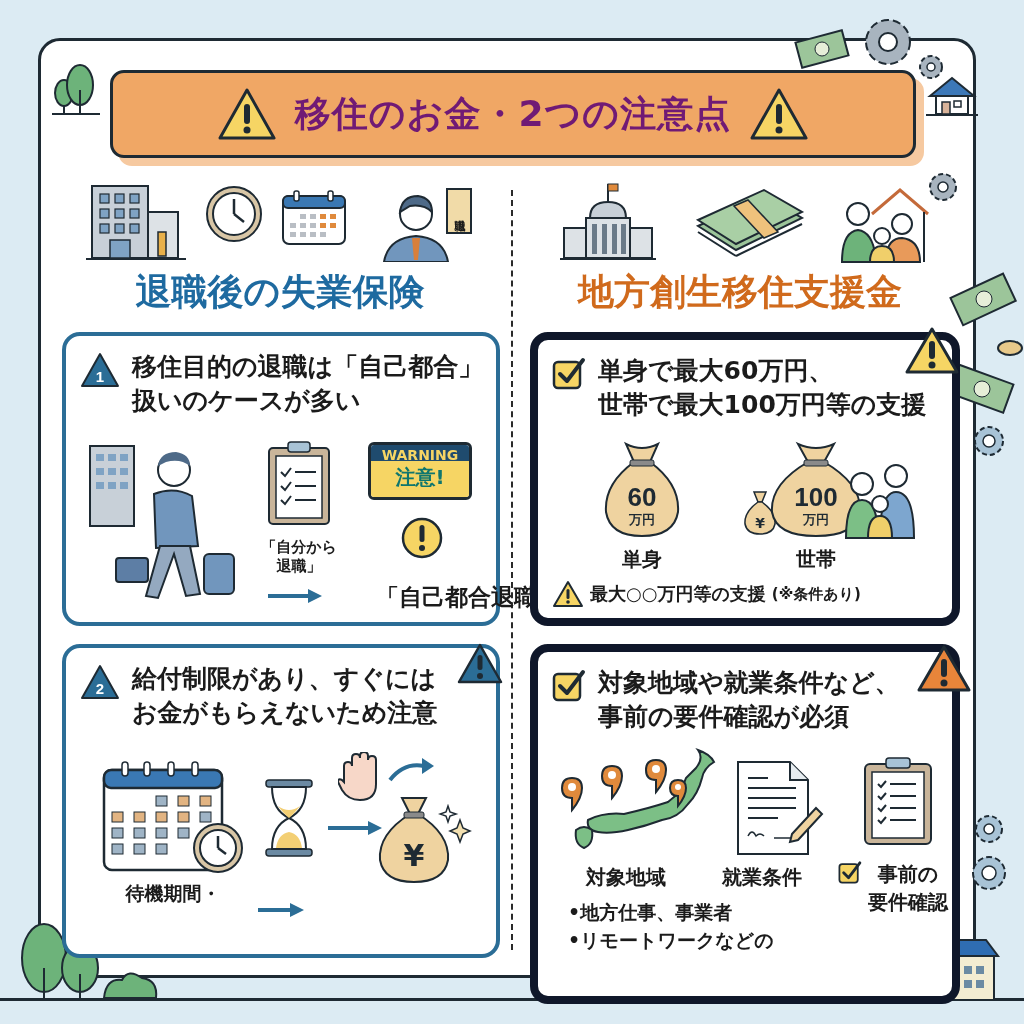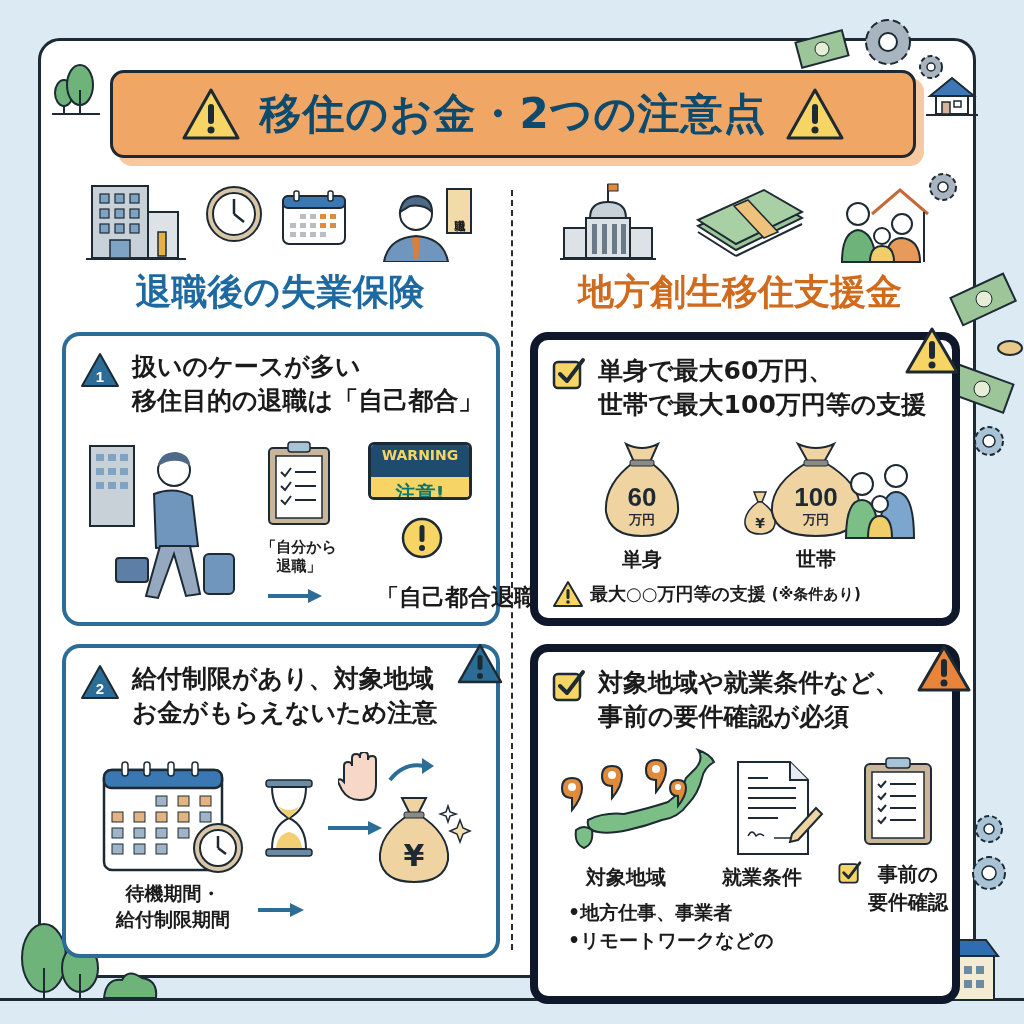--- a/index.html
+++ b/index.html
@@ -16,21 +16,21 @@
   }
   .ground-line { position: absolute; left: 0; top: 998px; width: 1024px; height: 3px; background: #1e2a33; }
 
   
   .title-banner {
     position: absolute; left: 110px; top: 70px; width: 806px; height: 88px;
     background: #f0a765; border: 3px solid #1e2a33; border-radius: 14px;
     box-shadow: 8px 8px 0 #f6c9a0;
     display: flex; align-items: center; justify-content: center; gap: 18px;
   }
-  .title-text { font-size: 42px; font-weight: bold; color: #0c4a6e; letter-spacing: 1px; }
+  .title-text { font-size: 36px; font-weight: bold; color: #701a75; letter-spacing: 1px; }
   .warn-tri { width: 60px; height: 54px; flex: none; }
 
   
   .section-title { position: absolute; font-size: 36px; font-weight: bold; text-align: center; }
   .section-title.blue { left: 60px; width: 440px; top: 268px; color: #1e6aa0; text-align: center; }
   .section-title.orange { left: 530px; width: 420px; top: 268px; color: #d06a1c; }
 
   .divider { position: absolute; left: 511px; top: 190px; width: 0; height: 760px; border-left: 2px dashed #2a2a2a; }
 
   
@@ -253,22 +253,22 @@
 
 <div class="section-title orange">地方創生移住支援金</div>
 
 <div class="card blue c1">
   <div class="card-head">
     <svg class="badge-tri" viewBox="0 0 40 36">
       <polygon points="20,2 38,34 2,34" fill="#2b6d96" stroke="#1e2a33" stroke-width="2" stroke-linejoin="round"></polygon>
       <text x="20" y="30" font-size="15" font-weight="bold" fill="#fff" text-anchor="middle" font-family="Liberation Sans, sans-serif">1</text>
     </svg>
     <div class="txt">
+      <div>移住目的の退職は「自己都合」</div>
       <div>扱いのケースが多い</div>
-      <div>移住目的の退職は「自己都合」</div>
     </div>
   </div>
   <svg class="deco" style="left:20px;top:100px" width="170" height="170" viewBox="0 0 170 170">
     <rect x="4" y="10" width="44" height="80" fill="#c8d0d8" stroke="#1e2a33" stroke-width="2"></rect>
     <g fill="#7fa3c4">
         <rect x="10" y="18" width="8" height="7"></rect>
         <rect x="22" y="18" width="8" height="7"></rect>
         <rect x="34" y="18" width="8" height="7"></rect>
         <rect x="10" y="32" width="8" height="7"></rect>
         <rect x="22" y="32" width="8" height="7"></rect>
@@ -295,21 +295,21 @@
         <line x1="29" y1="46" x2="50" y2="46"></line>
         <polyline points="15,60 19,64 25,56"></polyline>
         <line x1="29" y1="60" x2="50" y2="60"></line>
       </g>
   </svg>
   <div class="lbl" style="left:188px;top:202px;font-size:15px;line-height:19px;width:90px;">
     <div>「自分から</div>
     <div>退職」</div>
   </div>
   <div class="deco" style="left:302px;top:106px;width:104px;height:58px;border:3px solid #1e2a33;border-radius:6px;overflow:hidden;">
-    <div style="background:#1f4b6e;color:#f6d564;font-size:14px;font-weight:bold;text-align:center;height:32px;line-height:20px;">WARNING</div>
+    <div style="background:#1f4b6e;color:#f6d564;font-size:14px;font-weight:bold;text-align:center;height:16px;line-height:20px;">WARNING</div>
     <div style="background:#f6d564;color:#0f766e;font-size:20px;font-weight:bold;text-align:center;height:44px;line-height:32px;">注意!</div>
   </div>
   <svg class="deco" style="left:334px;top:180px" width="44" height="44" viewBox="0 0 44 44">
     <circle cx="22" cy="22" r="19" fill="#f6d564" stroke="#1e2a33" stroke-width="2.5"></circle>
     <rect x="19.5" y="9" width="5" height="17" rx="2.5" fill="#1e2a33"></rect>
       <circle cx="22" cy="32" r="3" fill="#1e2a33"></circle>
   </svg>
   <svg class="deco" style="left:202px;top:252px" width="56" height="16" viewBox="0 0 56 16">
     <rect x="0" y="6" width="42" height="4" fill="#2b6d96"></rect>
       <polygon points="40,1 54,8 40,15" fill="#2b6d96"></polygon>
@@ -317,21 +317,21 @@
   <div class="lbl" style="left:262px;top:246px;font-size:23px;margin-left:48px;">「自己都合退職」</div>
 </div>
 
 <div class="card blue c2">
   <div class="card-head">
     <svg class="badge-tri" viewBox="0 0 40 36">
       <polygon points="20,2 38,34 2,34" fill="#2b6d96" stroke="#1e2a33" stroke-width="2" stroke-linejoin="round"></polygon>
       <text x="20" y="30" font-size="15" font-weight="bold" fill="#fff" text-anchor="middle" font-family="Liberation Sans, sans-serif">2</text>
     </svg>
     <div class="txt">
-      <div>給付制限があり、対象地域</div>
+      <div>給付制限があり、すぐには</div>
       <div>お金がもらえないため注意</div>
     </div>
   </div>
   <svg class="deco" style="left:34px;top:112px" width="150" height="120" viewBox="0 0 150 120">
     <rect x="4" y="10" width="118" height="100" rx="8" fill="#fff" stroke="#1e2a33" stroke-width="2.5"></rect>
     <rect x="4" y="10" width="118" height="18" rx="7" fill="#3a78b3" stroke="#1e2a33" stroke-width="2.5"></rect>
     <g fill="#fff" stroke="#1e2a33" stroke-width="1.5">
         <rect x="22" y="2" width="6" height="14" rx="3"></rect>
         <rect x="44" y="2" width="6" height="14" rx="3"></rect>
         <rect x="68" y="2" width="6" height="14" rx="3"></rect>
@@ -385,21 +385,20 @@
     <path d="M38 20 Q6 40 8 66 Q12 88 42 88 Q72 88 76 66 Q78 40 46 20 Z" fill="#efd3a0" stroke="#1e2a33" stroke-width="2"></path>
     <rect x="32" y="18" width="20" height="6" rx="2" fill="#8a8a8a" stroke="#1e2a33" stroke-width="1"></rect>
     <text x="42" y="72" font-size="30" font-weight="bold" fill="#1e2a33" text-anchor="middle" font-family="DejaVu Sans, sans-serif">¥</text>
   </svg>
   <svg class="deco" style="left:372px;top:156px" width="34" height="40" viewBox="0 0 34 40">
     <path d="M10 2 L12 8 L18 10 L12 12 L10 18 L8 12 L2 10 L8 8 Z" fill="#fff" stroke="#1e2a33" stroke-width="1.5"></path>
     <path d="M22 16 L25 24 L32 27 L25 30 L22 38 L19 30 L12 27 L19 24 Z" fill="#f3e0b0" stroke="#1e2a33" stroke-width="1.5"></path>
   </svg>
   <div class="lbl" style="left:22px;top:232px;font-size:19px;line-height:26px;width:170px;">
     <div>待機期間・</div>
-    <div>給付制限期間</div>
   </div>
   <svg class="deco" style="left:192px;top:254px" width="48" height="16" viewBox="0 0 48 16">
     <rect x="0" y="6" width="34" height="4" fill="#2b6d96"></rect>
       <polygon points="32,1 46,8 32,15" fill="#2b6d96"></polygon>
   </svg>
 </div>
 <svg class="deco" style="left:456px;top:642px" width="48" height="44" viewBox="0 0 48 44">
   <polygon points="24,3 45,40 3,40" fill="#2b6d96" stroke="#1e2a33" stroke-width="2.5" stroke-linejoin="round"></polygon>
   <rect x="21.5" y="13" width="5" height="15" rx="2.5" fill="#1e2a33"></rect>
     <circle cx="24" cy="34" r="3" fill="#1e2a33"></circle>

